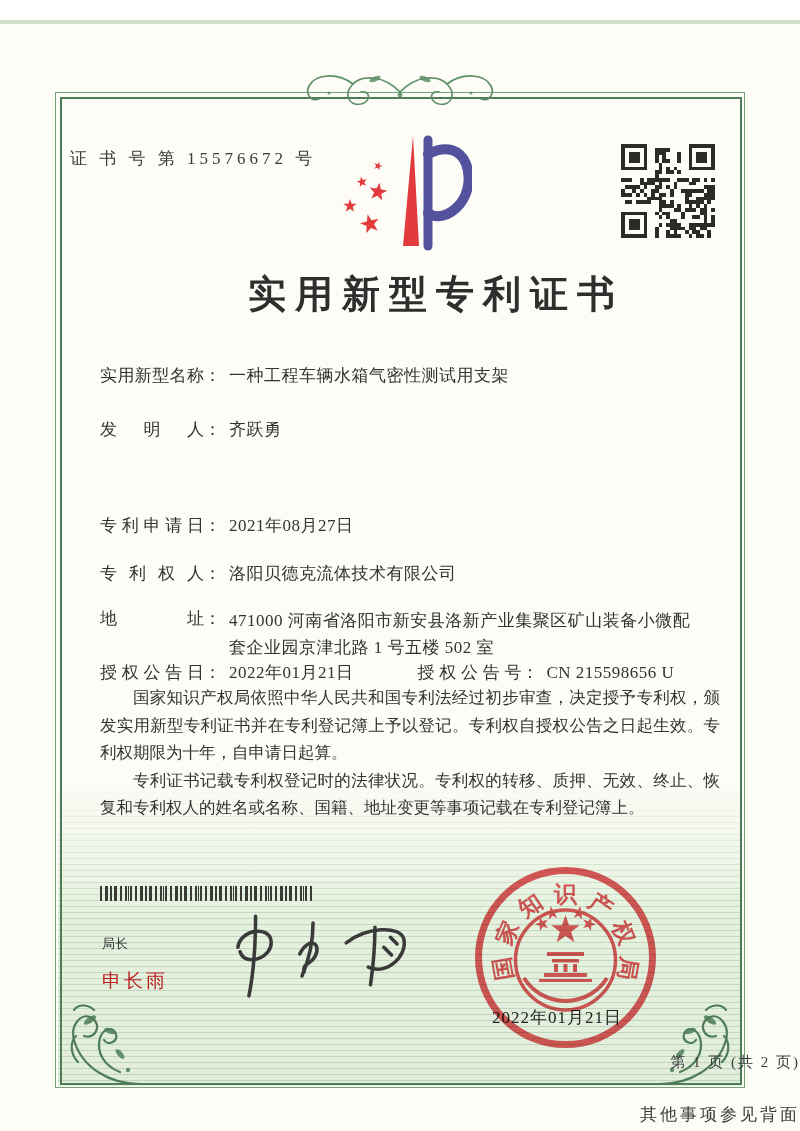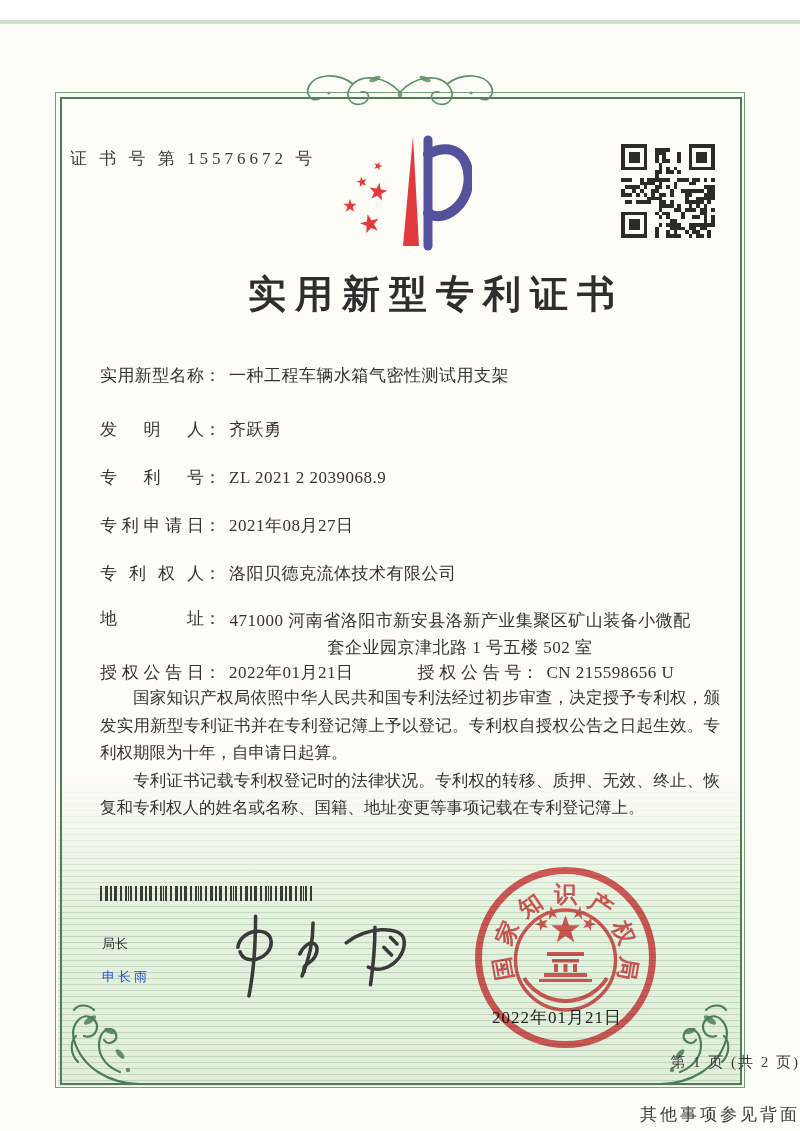--- a/index.html
+++ b/index.html
@@ -29,33 +29,33 @@
   .orn-br{position:absolute;left:658px;top:980px;transform:scaleX(-1);}
   .cert-no{position:absolute;left:70px;top:127px;font-size:17px;letter-spacing:4px;color:#3b3b3b;}
   .logo{position:absolute;left:322px;top:110px;}
   .qr{position:absolute;left:621px;top:124px;width:94px;height:94px;}
   .title{
     position:absolute;left:0;top:249px;width:800px;text-align:center;
     font-size:38px;font-weight:bold;letter-spacing:9px;color:#2e2e2e;padding-left:36px;
   }
   .row{position:absolute;left:100px;width:630px;font-size:17px;color:#333;white-space:nowrap;}
   .flabel{display:inline-block;width:104px;text-align:justify;text-align-last:justify;vertical-align:top;}
-  .fvalue{margin-left:8px;letter-spacing:.5px;text-align:center;}
+  .fvalue{margin-left:8px;letter-spacing:.5px;}
   .addr-val{display:inline-block;width:462px;white-space:normal;vertical-align:top;line-height:27px;}
   .grant2{margin-left:64px;font-family:Liberation Mono, monospace;}
   .body-text{position:absolute;left:100px;top:664px;width:620px;font-size:16.5px;line-height:27.5px;text-align:justify;color:#333;}
   .body-text p{margin:0;text-indent:2em;}
   .barcode{
     position:absolute;left:100px;top:866px;width:212px;height:15px;
     background:
       repeating-linear-gradient(90deg,#3a3a36 0 2px,transparent 2px 5px),
       repeating-linear-gradient(90deg,#3a3a36 0 1px,transparent 1px 7px);
   }
   .officer-title{position:absolute;left:102px;top:915px;font-size:13px;color:#2f2f2f;}
-  .officer-name{position:absolute;left:102px;top:948px;font-size:13px;letter-spacing:3px;color:#1d4ed8;}
+  .officer-name{position:absolute;left:102px;top:948px;font-size:19px;letter-spacing:3px;color:#b91c1c;}
   .signature{position:absolute;left:218px;top:880px;}
   .seal{position:absolute;left:468px;top:840px;mix-blend-mode:multiply;pointer-events:none;}
   .seal-date{position:absolute;left:492px;top:986px;font-size:17px;letter-spacing:1px;color:#222;z-index:0;}
   .page-info{position:absolute;left:0;top:1033px;width:800px;text-align:right;font-size:15px;letter-spacing:2px;color:#3b3b3b;}
   .back-note{position:absolute;left:0;top:1083px;width:800px;text-align:right;font-size:17px;letter-spacing:3px;color:#3b3b3b;}
 </style>
 </head>
 <body>
 
 <div class="page">
@@ -335,23 +335,20 @@
     </svg>
 
   <div class="title">实用新型专利证书</div>
 
   <div class="row" style="top:344px">
     <span class="flabel">实用新型名称</span><span>：</span><span class="fvalue">一种工程车辆水箱气密性测试用支架</span>
   </div>
   <div class="row" style="top:398px">
     <span class="flabel">发明人</span><span>：</span><span class="fvalue">齐跃勇</span>
   </div>
-  <div class="row" style="top:446px">
-    <span class="flabel">专利号</span><span>：</span><span class="fvalue">ZL 2021 2 2039068.9</span>
-  </div>
   <div class="row" style="top:494px">
     <span class="flabel">专利申请日</span><span>：</span><span class="fvalue">2021年08月27日</span>
   </div>
   <div class="row" style="top:542px">
     <span class="flabel">专利权人</span><span>：</span><span class="fvalue">洛阳贝德克流体技术有限公司</span>
   </div>
   <div class="row" style="top:587px">
     <span class="flabel">地址</span><span>：</span><span class="fvalue addr-val">471000 河南省洛阳市新安县洛新产业集聚区矿山装备小微配套企业园京津北路 1 号五楼 502 室</span>
   </div>
   <div class="row" style="top:641px">

